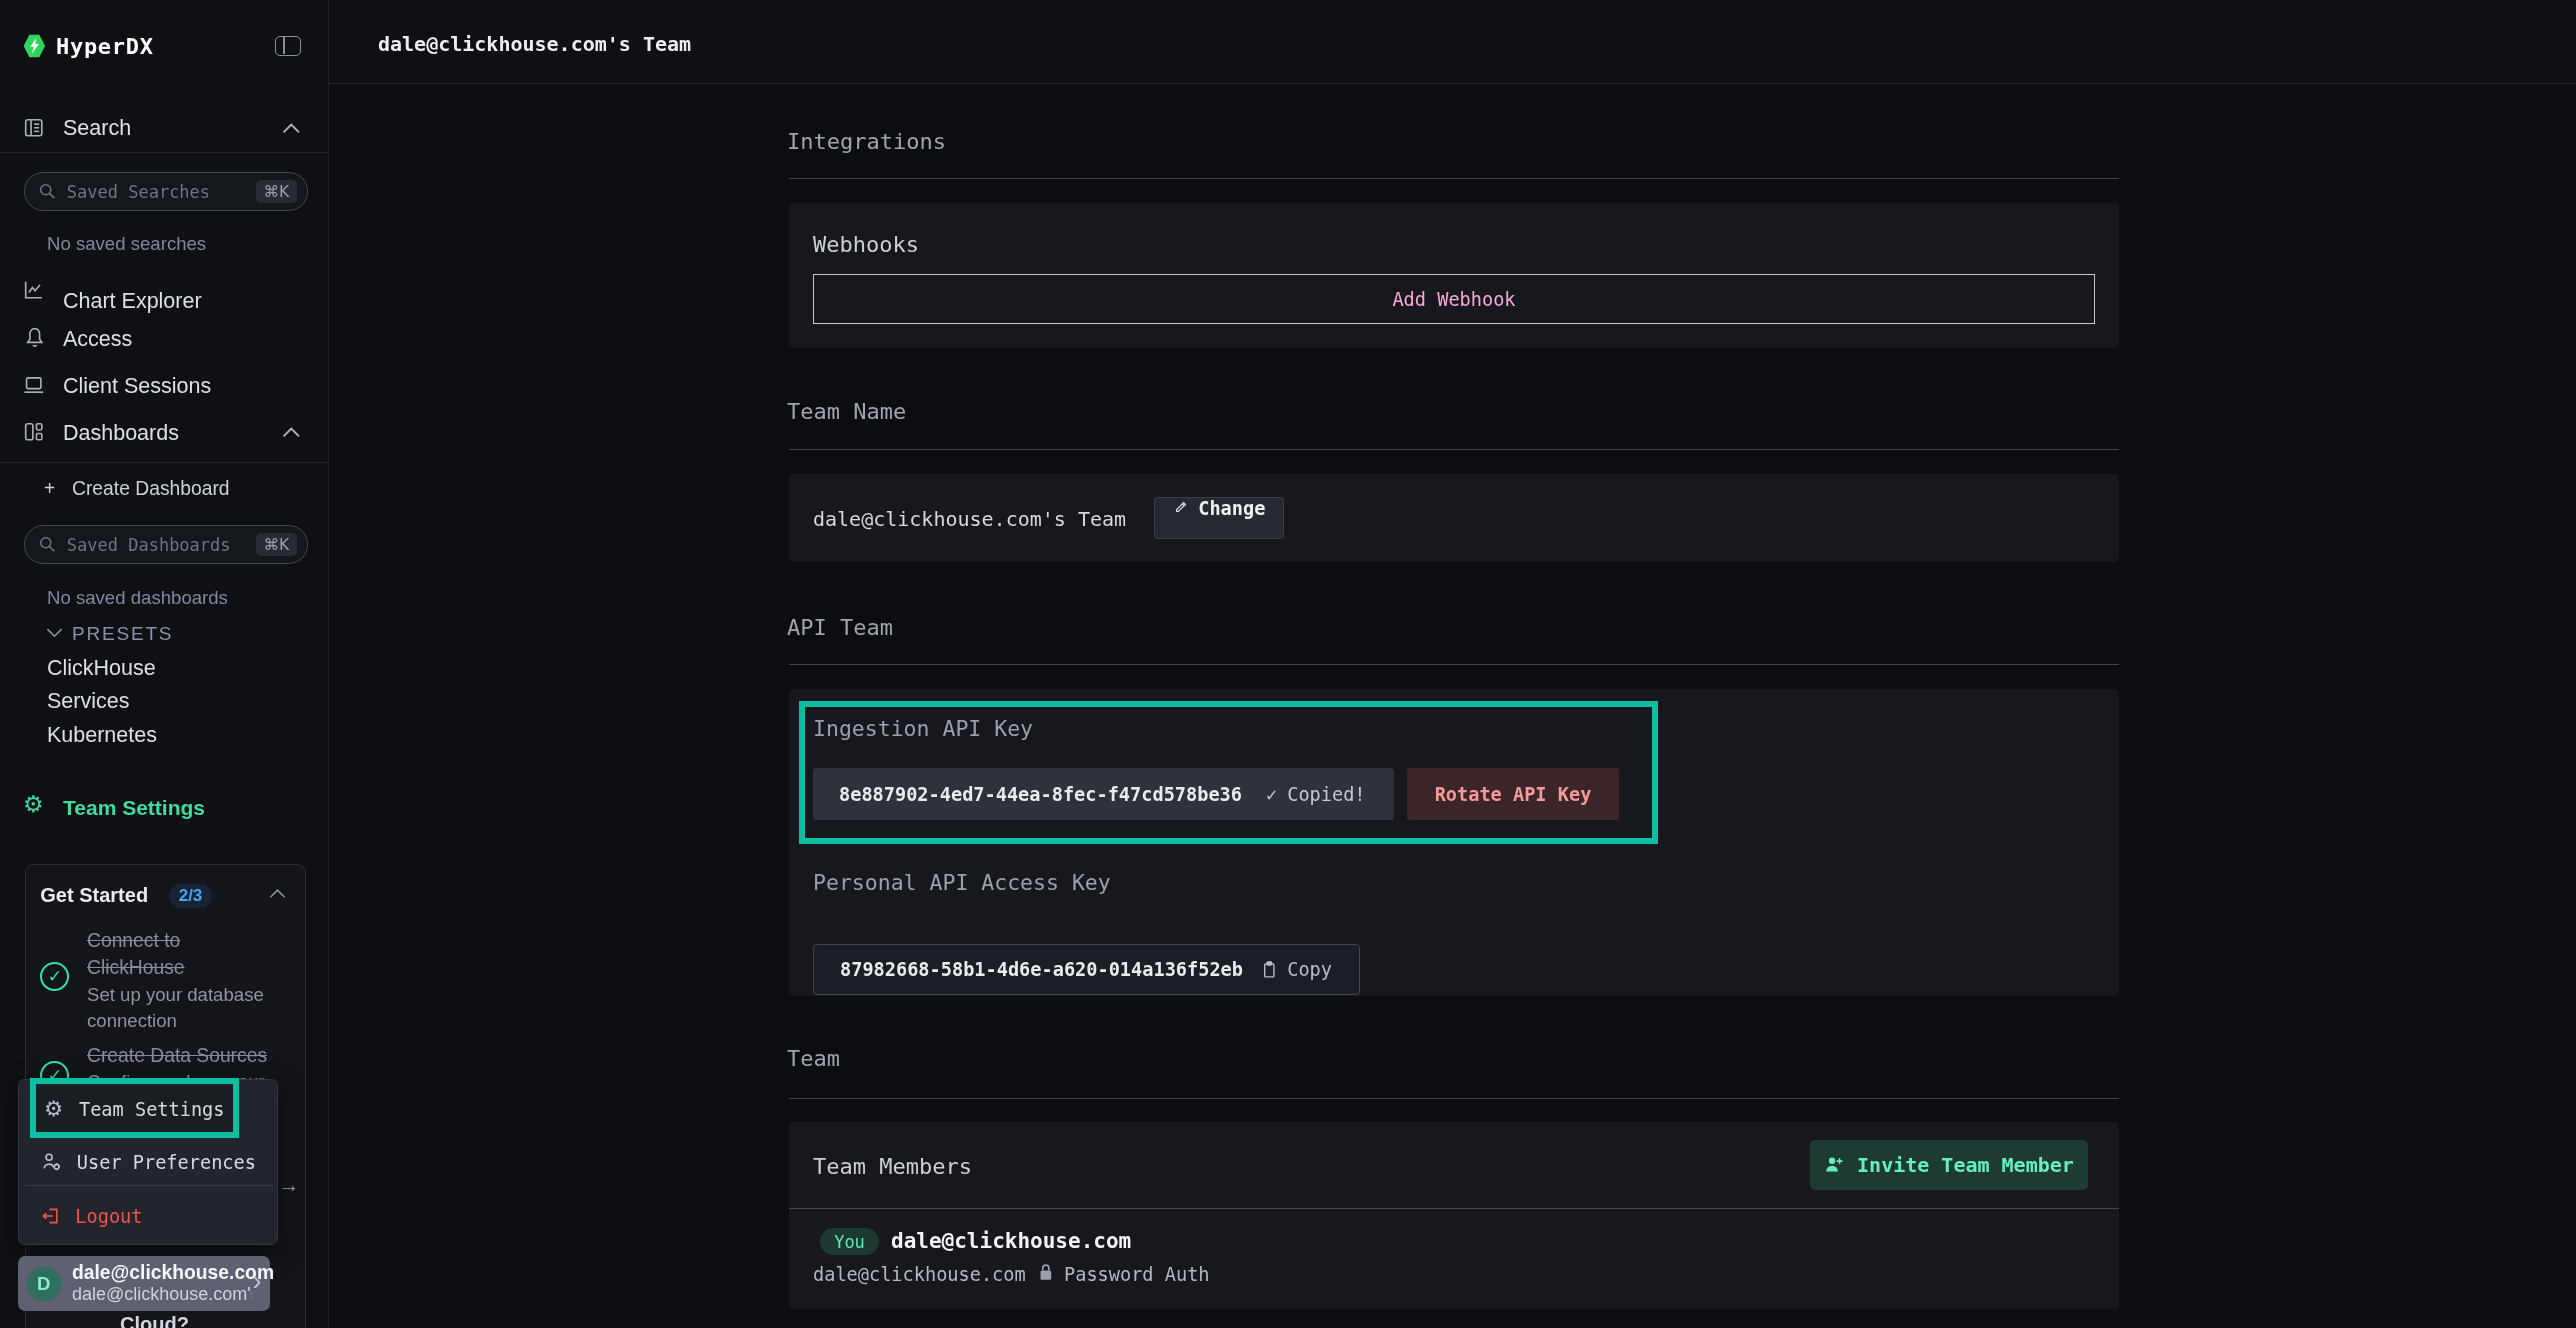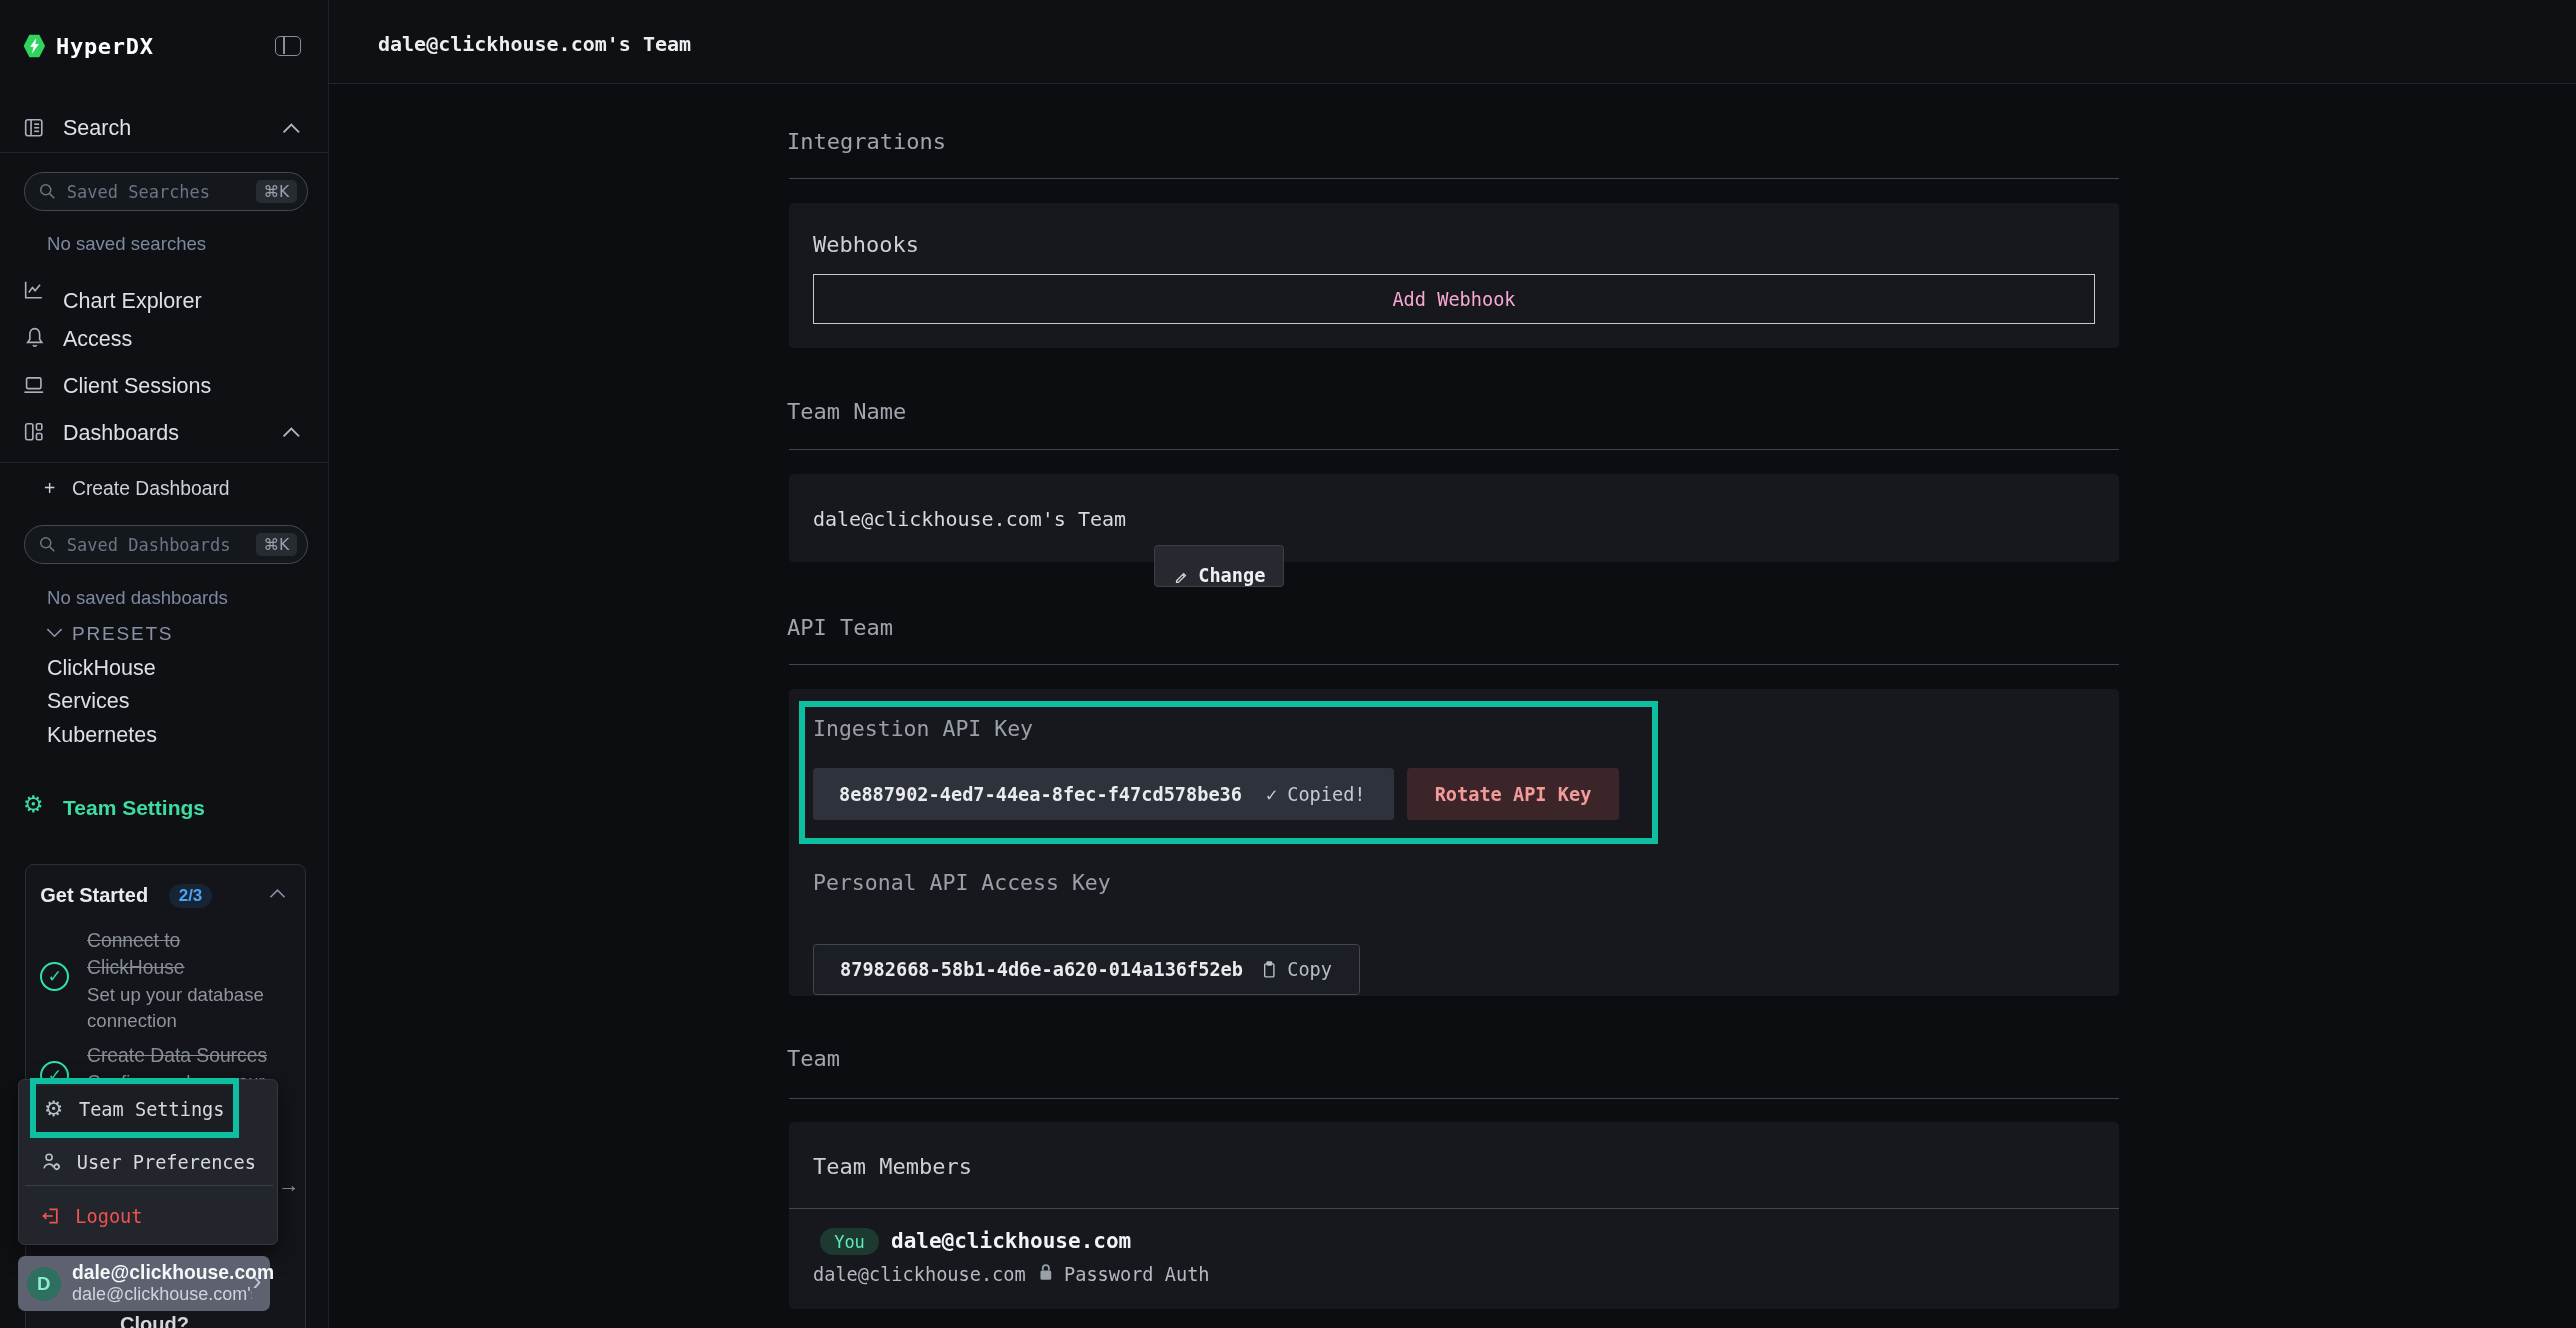--- a/index.html
+++ b/index.html
@@ -42,21 +42,21 @@
   
   #topbar{position:absolute;left:329px;top:0;width:2247px;height:84px;background:#0e1014;border-bottom:1.4px solid #20242b;}
   .topbar-title{position:absolute;left:49px;top:31.5px;font-size:20px;font-weight:bold;color:#eceef1;}
   .sec-title{position:absolute;left:787px;font-size:22px;color:#9fa5ae;font-family:"DejaVu Sans Mono",monospace;}
   .sec-divider{position:absolute;left:789px;width:1330px;height:1.4px;background:#41464d;}
   .card{position:absolute;left:789px;width:1330px;background:#16181d;border-radius:4.3px;}
   .card-title{font-family:"DejaVu Sans Mono",monospace;font-size:22px;color:#ccd0d6;}
   .label-mono{font-family:"DejaVu Sans Mono",monospace;font-size:21.5px;color:#9aa0a9;}
   .keytext{font-family:"DejaVu Sans Mono",monospace;font-size:18.6px;font-weight:bold;color:#e9ebef;}
   .btn-outline{position:absolute;border:1.4px solid #c6cad0;border-radius:0;background:transparent;display:flex;align-items:center;justify-content:center;font-family:"DejaVu Sans Mono",monospace;font-size:18.6px;color:#f9a8d4;}
-  .btn-change{position:absolute;background:#26292f;border:1.4px solid #3c4046;border-radius:3.6px;display:flex;align-items:flex-end;justify-content:center;gap:8.6px;font-family:"DejaVu Sans Mono",monospace;font-size:18.6px;font-weight:bold;color:#eef0f3;margin-top:48px;}
+  .btn-change{position:absolute;background:#26292f;border:1.4px solid #3c4046;border-radius:3.6px;display:flex;align-items:flex-start;justify-content:center;gap:8.6px;font-family:"DejaVu Sans Mono",monospace;font-size:18.6px;font-weight:bold;color:#eef0f3;}
   .key-pill{position:absolute;background:#2e323b;border-radius:3.6px;display:flex;align-items:center;}
   .btn-rotate{position:absolute;background:#3b2528;border-radius:3.6px;display:flex;align-items:center;justify-content:center;font-family:"DejaVu Sans Mono",monospace;font-size:18.6px;font-weight:bold;color:#f49a9a;}
   .key-box{position:absolute;background:#1b1e24;border:1.4px solid #42464e;border-radius:3.6px;display:flex;align-items:center;}
   .btn-invite{position:absolute;background:#1d3b31;border-radius:5px;display:flex;align-items:center;justify-content:center;gap:11.4px;font-family:"DejaVu Sans Mono",monospace;font-size:20px;font-weight:bold;color:#67eebf;}
   .you-badge{position:absolute;background:#1d3a30;border-radius:13.6px;color:#62e9b8;font-family:"DejaVu Sans Mono",monospace;font-size:17px;display:flex;align-items:center;justify-content:center;}
   .subrow{font-family:"DejaVu Sans Mono",monospace;font-size:18.6px;color:#b4b9c1;}
   svg{display:block;}
 </style>
 </head>
 <body>
@@ -291,20 +291,31 @@
         <span class="mono" style="margin-left:8.6px;font-size:18.6px;color:#b9bec6;">Copy</span>
       </div>
     </div>
 
     <div class="annot" style="left:799px;top:701px;width:859px;height:143px;z-index:4;"></div>
 
     <div class="sec-title" style="top:1046px;">Team</div>
     <div class="sec-divider" style="top:1098px;"></div>
     <div class="card" style="top:1122px;height:187px;">
       <div class="card-title abs" style="left:24px;top:31.5px;">Team Members</div>
+      <div class="btn-invite" style="left:1021px;top:18px;width:278px;height:50px;">
+        <span>
+          <svg width="21.5" height="21.5" viewBox="0 0 24 24" fill="#67eebf">
+              <circle cx="9" cy="7.5" r="3.6"></circle>
+              <path d="M2.5 19.5 a6.5 6.5 0 0 1 13 0 z"></path>
+              <rect x="16.5" y="4.5" width="1.8" height="7" rx="0.9"></rect>
+              <rect x="13.9" y="7.1" width="7" height="1.8" rx="0.9"></rect>
+            </svg>
+        </span>
+        <span>Invite Team Member</span>
+      </div>
       <div class="abs" style="left:0;top:86px;width:1330px;height:0.7px;background:#42474f;"></div>
 
       <div class="you-badge" style="left:31px;top:106px;width:59px;height:27px;">You</div>
       <span class="abs mono" style="left:102px;top:107px;font-size:21px;font-weight:bold;color:#f3f4f6;">dale@clickhouse.com</span>
       <span class="abs subrow" style="left:24px;top:142px;">dale@clickhouse.com</span>
       <span class="abs" style="left:249px;top:140px;">
         <svg width="15.7" height="20" viewBox="0 0 20 26" fill="#9aa0aa">
             <rect x="3" y="11" width="14" height="12" rx="2"></rect>
             <path d="M6 11 V8 a4 4 0 0 1 8 0 v3" fill="none" stroke="#9aa0aa" stroke-width="2.2"></path>
           </svg>

